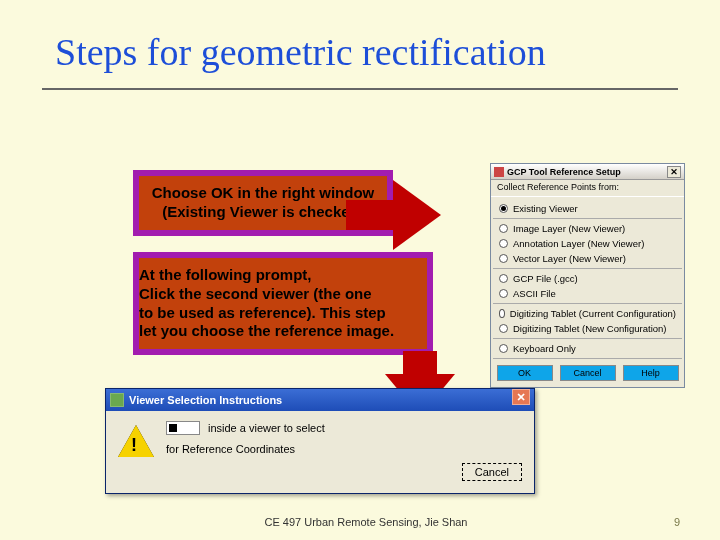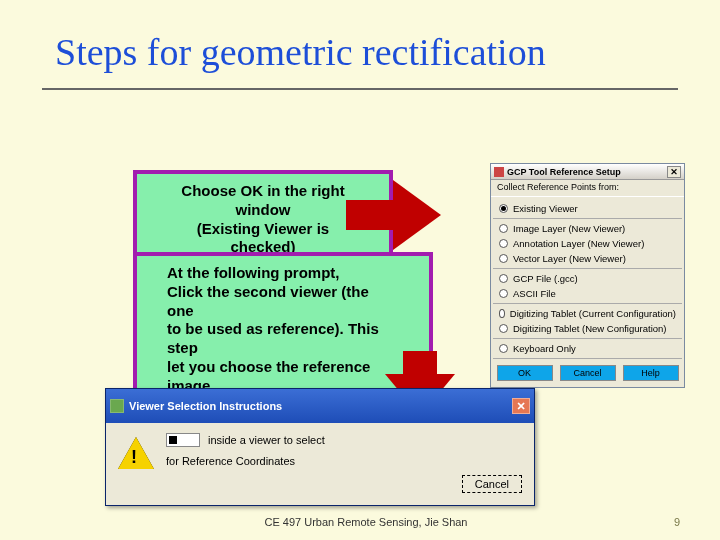--- a/index.html
+++ b/index.html
@@ -22,23 +22,23 @@
   }
   .title-rule {
     position: absolute;
     top: 88px;
     left: 42px;
     width: 636px;
     border-top: 2px solid #666;
   }
   .note-box {
     position: absolute;
-    border: 4px solid #a21caf;
-    background: #86efac;
-    padding: 8px 30px;
+    border: 6px solid #a21caf;
+    background: #c2410c;
+    padding: 8px 0;
     font-size: 15px;
     font-weight: bold;
     line-height: 1.25;
   }
   .arrow-right {
     position: absolute;
     top: 180px;
     left: 393px;
     width: 0; height: 0;
     border-top: 35px solid transparent;
@@ -162,26 +162,25 @@
     top: 388px;
     left: 105px;
     width: 430px;
     background: #ece9d8;
     border: 1px solid #0a246a;
     font-family: Tahoma, sans-serif;
     font-size: 11px;
     box-shadow: 2px 2px 4px rgba(0,0,0,0.35);
   }
   .vs-titlebar {
-    height: 34px;
+    height: 22px;
     background: linear-gradient(#3b6ed5,#1e4db7);
     color: #fff;
     font-weight: bold;
     display: flex;
-    align-items: center;
     padding: 0 4px;
     justify-content: space-between;
   }
   .vs-titlebar .left {
     display: flex; align-items: center;
   }
   .vs-titlebar .icon {
     width: 14px; height: 14px;
     background: #6aa84f;
     margin-right: 5px;

